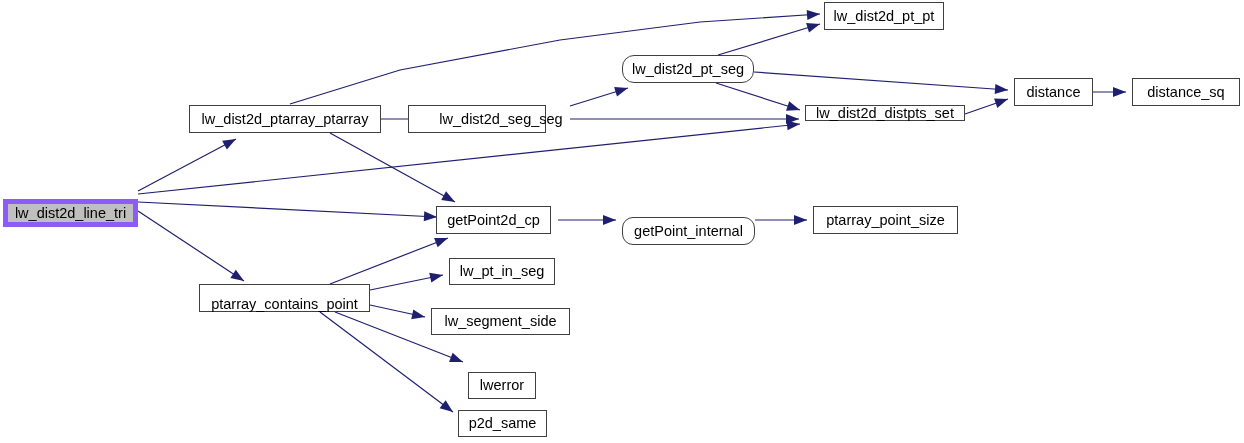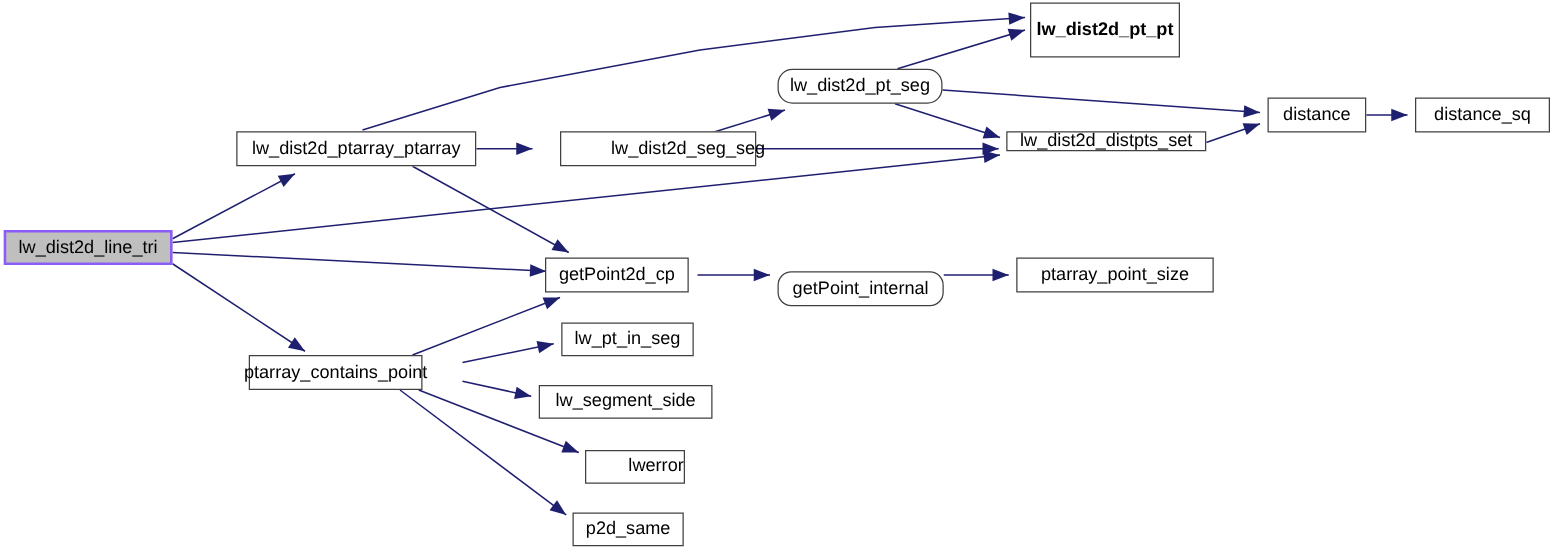--- a/index.html
+++ b/index.html
@@ -29,21 +29,22 @@
     box-sizing: border-box;
     border: 1px solid #404040;
     background: #ffffff;
     display: flex;
     align-items: center;
     justify-content: center;
     white-space: nowrap;
   }
   .node-box.highlight {
     background: #bfbfbf;
-    border: 2px solid #8b5cf6;
+    border: 5px solid #8b5cf6;
+    margin-top: 15px;
   }
   .node-label {
     font-family: "Liberation Sans", sans-serif;
     font-size: 14.5px;
     color: #000000;
     line-height: 1;
     letter-spacing: 0px;
   }
   .edge-line {
     stroke: #1f1f70;
@@ -109,57 +110,57 @@
       </g>
   </svg>
 
   <div id="nodes-layer">
       <div class="node-box highlight" style="left: 3px; top: 184px; width: 135px; height: 28px;">
         <span class="node-label">lw_dist2d_line_tri</span>
       </div>
       <div class="node-box" style="left: 189px; top: 105px; width: 192px; height: 28px;">
         <span class="node-label">lw_dist2d_ptarray_ptarray</span>
       </div>
-      <div class="node-box" style="left: 448px; top: 105px; width: 157px; height: 28px; padding-left: 48px;">
+      <div class="node-box" style="left: 408px; top: 105px; width: 138px; height: 28px; padding-left: 48px;">
         <span class="node-label">lw_dist2d_seg_seg</span>
       </div>
       <div class="node-box" style="left: 622px; top: 55px; width: 132px; height: 28px; border-radius: 12px;">
         <span class="node-label">lw_dist2d_pt_seg</span>
       </div>
-      <div class="node-box" style="left: 824px; top: 2px; width: 120px; height: 44px; font-weight: bold;">
+      <div class="node-box" style="left: 824px; top: 2px; width: 120px; height: 28px;">
         <span class="node-label">lw_dist2d_pt_pt</span>
       </div>
       <div class="node-box" style="left: 805px; top: 105px; width: 160px; height: 16px;">
         <span class="node-label">lw_dist2d_distpts_set</span>
       </div>
       <div class="node-box" style="left: 1014px; top: 78px; width: 79px; height: 28px;">
         <span class="node-label">distance</span>
       </div>
       <div class="node-box" style="left: 1132px; top: 78px; width: 108px; height: 28px;">
         <span class="node-label">distance_sq</span>
       </div>
       <div class="node-box" style="left: 436px; top: 206px; width: 115px; height: 28px;">
         <span class="node-label">getPoint2d_cp</span>
       </div>
       <div class="node-box" style="left: 622px; top: 217px; width: 133px; height: 28px; border-radius: 11px;">
         <span class="node-label">getPoint_internal</span>
       </div>
-      <div class="node-box" style="left: 813px; top: 206px; width: 158px; height: 28px;">
+      <div class="node-box" style="left: 813px; top: 206px; width: 145px; height: 28px;">
         <span class="node-label">ptarray_point_size</span>
       </div>
-      <div class="node-box" style="left: 199px; top: 284px; width: 139px; height: 28px;">
+      <div class="node-box" style="left: 199px; top: 284px; width: 171px; height: 28px; align-items: flex-end;">
         <span class="node-label">ptarray_contains_point</span>
       </div>
       <div class="node-box" style="left: 449px; top: 258px; width: 106px; height: 27px;">
         <span class="node-label">lw_pt_in_seg</span>
       </div>
       <div class="node-box" style="left: 431px; top: 308px; width: 139px; height: 27px;">
         <span class="node-label">lw_segment_side</span>
       </div>
-      <div class="node-box" style="left: 468px; top: 360px; width: 80px; height: 27px; justify-content: flex-end;">
+      <div class="node-box" style="left: 468px; top: 372px; width: 68px; height: 27px;">
         <span class="node-label">lwerror</span>
       </div>
       <div class="node-box" style="left: 458px; top: 410px; width: 89px; height: 27px;">
         <span class="node-label">p2d_same</span>
       </div>
     </div>
 
 </div>
 
 </body></html>

